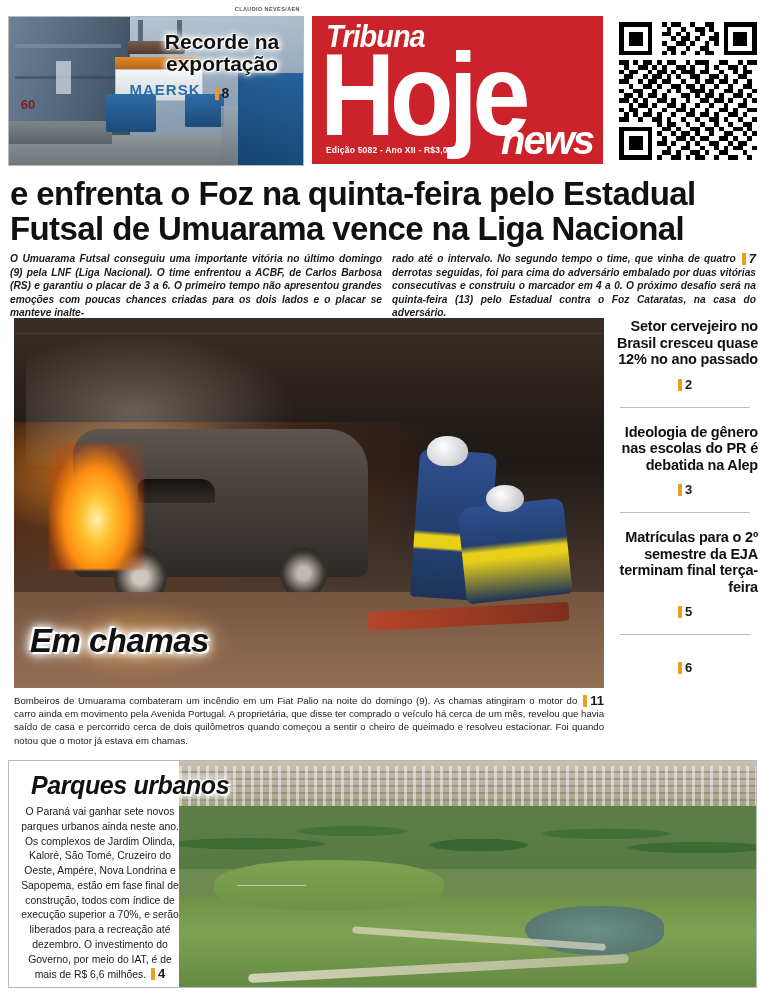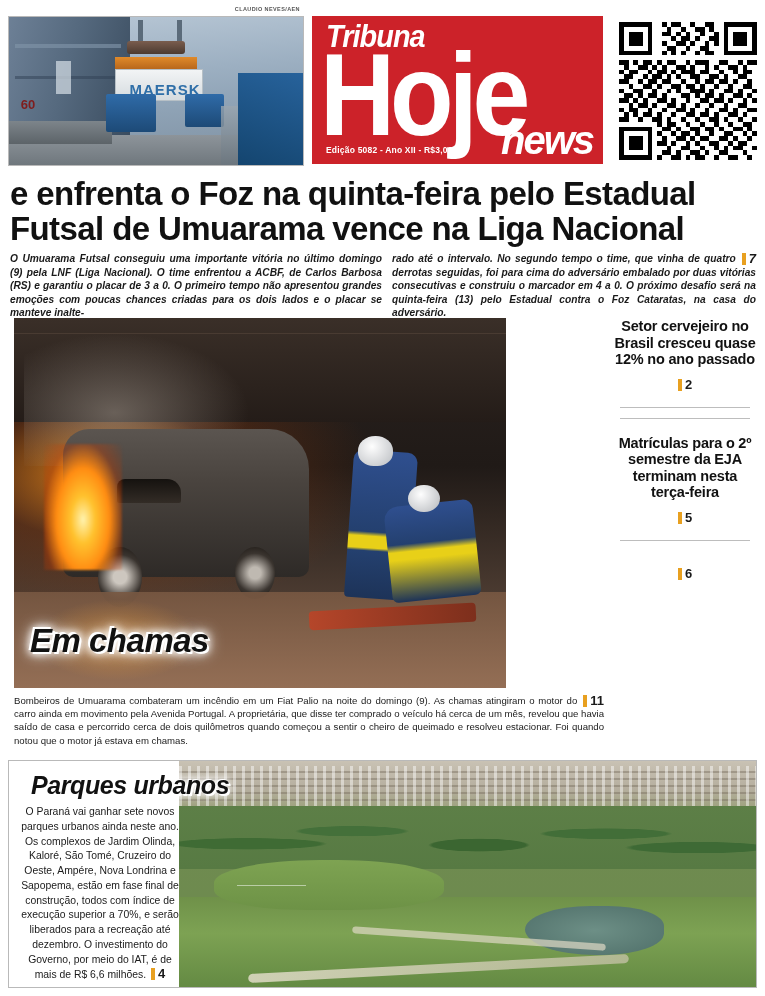--- a/index.html
+++ b/index.html
@@ -114,21 +114,21 @@
   .lead{
     position:absolute;top:252px;font-style:italic;font-weight:bold;
     font-size:10.2px;line-height:1.33;text-align:justify;color:#1a1a1a;
   }
   .lead-left{left:10px;width:372px;}
   .lead-right{left:392px;width:364px;}
   .lead-right .endmark{float:right;margin-left:6px;}
 
   
   .mainphoto{
-    position:absolute;left:14px;top:318px;width:492px;height:370px;
+    position:absolute;left:14px;top:318px;width:590px;height:370px;
     overflow:hidden;background:#f9a8d4;
   }
   .mp-bg{position:absolute;inset:0;background:
       radial-gradient(ellipse at 18% 42%,rgba(255,150,30,.85) 0%,rgba(150,60,10,.35) 22%,rgba(0,0,0,0) 48%),
       linear-gradient(180deg,#2b2320 0%,#201a17 40%,#4a3a30 74%,#6b5245 100%);}
   .mp-wall{position:absolute;left:0;top:0;width:100%;height:28%;
     background:linear-gradient(180deg,#3a2f28,#241c18);}
   .mp-wall-lines{position:absolute;left:0;top:4%;width:100%;height:1px;background:#55463b;opacity:.6;}
   .mp-car{
     position:absolute;left:10%;top:30%;width:50%;height:40%;
@@ -178,21 +178,21 @@
   .maincaption{
     position:absolute;left:14px;top:694px;width:590px;
     font-size:9.6px;line-height:1.38;text-align:justify;color:#1a1a1a;
   }
   .maincaption .endmark{float:right;margin-left:6px;}
 
   
   .sidebar{position:absolute;left:612px;top:312px;width:146px;}
   .brief{text-align:center;padding:6px 0 4px;}
   .brief-title{
-    font-weight:bold;font-size:14.5px;line-height:1.14;color:#111;letter-spacing:-.2px;
+    font-weight:bold;font-size:14.5px;line-height:1.14;color:#111;letter-spacing:-.2px;text-align:right;
   }
   .brief-page{margin-top:7px;}
   .brief-sep{height:1px;background:#bdbdbd;margin:10px 8px;}
 
   
   .bottom{
     position:absolute;left:8px;top:760px;width:749px;height:228px;
     border:1px solid #b9b9b9;box-sizing:border-box;overflow:hidden;background:#fff;
   }
   .bp-photo{position:absolute;left:170px;top:0;right:0;bottom:0;overflow:hidden;}
@@ -257,20 +257,29 @@
       <div class="tp-spread"></div>
       <div class="tp-orange"></div>
       <div class="tp-cont"></div>
       <div class="tp-cont-txt">MAERSK</div>
       <div class="tp-ground"></div>
       <div class="tp-quay"></div>
       <div class="tp-truck"></div>
       <div class="tp-truck2"></div>
       <div class="tp-blur"></div>
       <div class="tp-blue-right"></div>
+    </div>
+    <div class="teaser-text">
+      <div class="teaser-title">
+        <span>Recorde na</span><br>
+        <span>exportação</span>
+      </div>
+      <div class="teaser-page">
+        <span class="pagemark">8</span>
+      </div>
     </div>
   </div>
 
   <div class="masthead">
     <div class="mh-tribuna">Tribuna</div>
     <div class="mh-hoje">Hoje</div>
     <div class="mh-news">news</div>
     <div class="mh-edition">Edição 5082 - Ano XII - R$3,00</div>
   </div>
 
@@ -509,21 +518,21 @@
           <rect x="27" y="28" width="1" height="1"></rect>
       </g>
     </svg>
   </div>
 
   <div class="headline">
     <div>e enfrenta o Foz na quinta-feira pelo Estadual</div>
     <div>Futsal de Umuarama vence na Liga Nacional</div>
   </div>
 
-  <div class="lead lead-left">O Umuarama Futsal conseguiu uma importante vitória no último domingo (9) pela LNF (Liga Nacional). O time enfrentou a ACBF, de Carlos Barbosa (RS) e garantiu o placar de 3 a 0. O primeiro tempo não apresentou grandes emoções com poucas chances criadas para os dois lados e o placar se manteve inalte-</div>
+  <div class="lead lead-left">O Umuarama Futsal conseguiu uma importante vitória no último domingo (9) pela LNF (Liga Nacional). O time enfrentou a ACBF, de Carlos Barbosa (RS) e garantiu o placar de 3 a 6. O primeiro tempo não apresentou grandes emoções com poucas chances criadas para os dois lados e o placar se manteve inalte-</div>
   <div class="lead lead-right">
     <span class="endmark pagemark">7</span>
     <span>rado até o intervalo. No segundo tempo o time, que vinha de quatro derrotas seguidas, foi para cima do adversário embalado por duas vitórias consecutivas e construiu o marcador em 4 a 0. O próximo desafio será na quinta-feira (13) pelo Estadual contra o Foz Cataratas, na casa do adversário.</span>
   </div>
 
   <div class="mainphoto">
     <div class="mp-bg"></div>
     <div class="mp-wall"></div>
     <div class="mp-wall-lines"></div>
     <div class="mp-smoke"></div>
@@ -547,23 +556,27 @@
     <span class="endmark pagemark">11</span>
     <span>Bombeiros de Umuarama combateram um incêndio em um Fiat Palio na noite do domingo (9). As chamas atingiram o motor do carro ainda em movimento pela Avenida Portugal. A proprietária, que disse ter comprado o veículo há cerca de um mês, revelou que havia saído de casa e percorrido cerca de dois quilômetros quando começou a sentir o cheiro de queimado e resolveu estacionar. Foi quando notou que o motor já estava em chamas.</span>
   </div>
 
   <div class="sidebar">
     <div class="brief">
       <div class="brief-title">Setor cervejeiro no Brasil cresceu quase 12% no ano passado</div>
       <div class="brief-page"><span class="pagemark">2</span></div>
     </div>
     <div class="brief-sep"></div>
+    <div class="brief">
+      <div class="brief-title">Ideologia de gênero nas escolas do PR é debatida na Alep</div>
+      <div class="brief-page"><span class="pagemark">3</span></div>
+    </div>
     <div class="brief-sep"></div>
     <div class="brief">
-      <div class="brief-title">Matrículas para o 2º semestre da EJA terminam nesta terça-feira</div>
+      <div class="brief-title">Matrículas para o 2º semestre da EJA terminam final terça-feira</div>
       <div class="brief-page"><span class="pagemark">5</span></div>
     </div>
     <div class="brief-sep"></div>
     <div class="brief">
       <div class="brief-page"><span class="pagemark">6</span></div>
     </div>
   </div>
 
   <div class="bottom">
     <div class="bp-photo">

